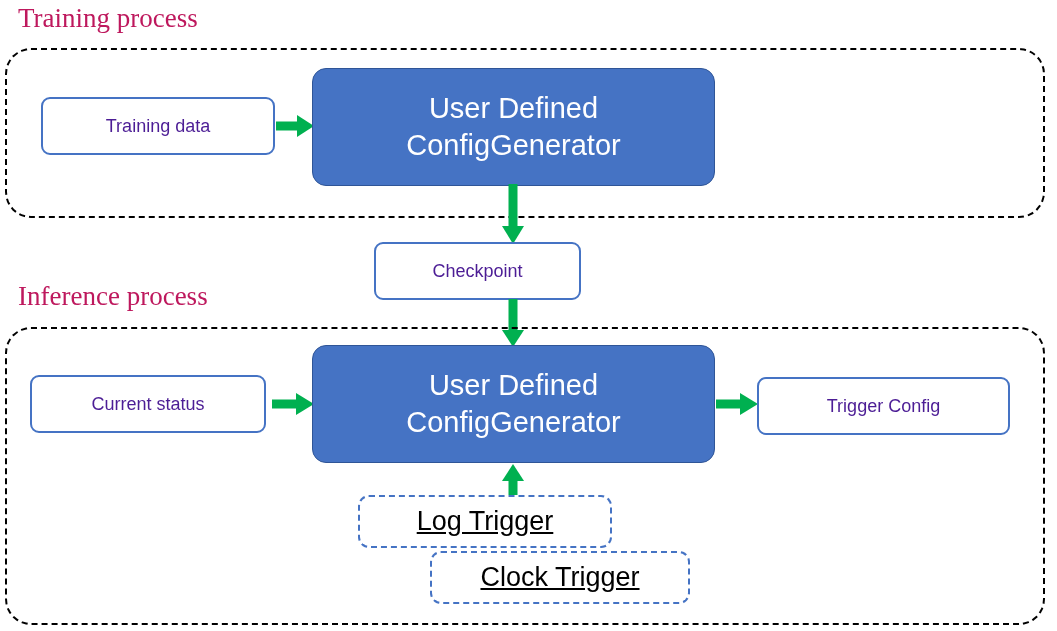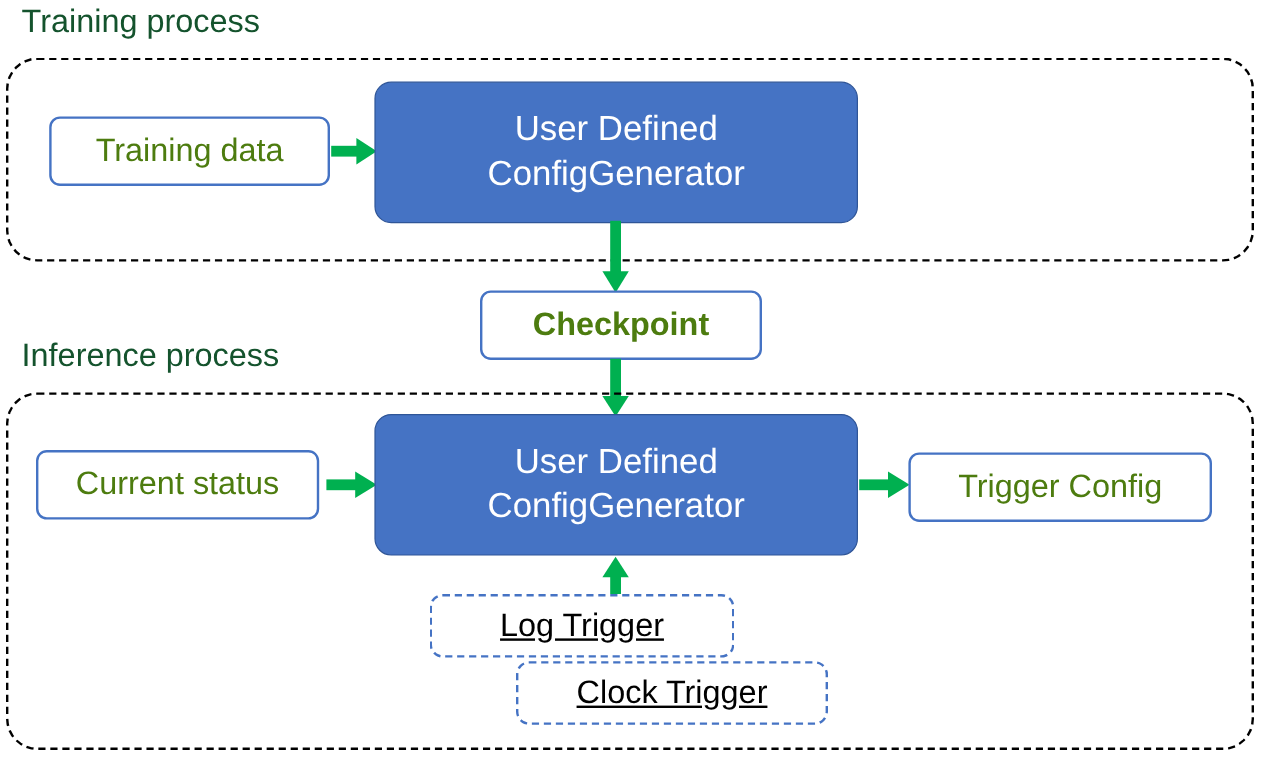--- a/index.html
+++ b/index.html
@@ -15,44 +15,44 @@
     width: 1057px;
     height: 631px;
     background: #ffffff;
     overflow: hidden;
   }
   
   .section-title {
     position: absolute;
     font-size: 27px;
     line-height: 1;
-    color: #14532d;
+    color: #be185d;
     white-space: nowrap;
-    font-family: Liberation Sans, sans-serif;
+    font-family: Liberation Serif, serif;
   }
   
   .process-container {
     position: absolute;
     border: 2.5px dashed #000000;
     border-radius: 26px;
     background: transparent;
     box-sizing: border-box;
   }
   
   .node {
     position: absolute;
     box-sizing: border-box;
     border: 2px solid #4573C4;
     border-radius: 9px;
     background: #ffffff;
     display: flex;
     align-items: center;
     justify-content: center;
-    color: #4d7c0f;
-    font-size: 27px;
+    color: #4c1d95;
+    font-size: 18px;
     line-height: 1.15;
     text-align: center;
     font-family: "Liberation Sans", sans-serif;
   }
   
   .node-filled {
     position: absolute;
     box-sizing: border-box;
     background: #4573C4;
     border: 1.5px solid #2F5597;
@@ -118,21 +118,21 @@
 
   <div class="arrow" style="left:498px; top:184px;">
     <svg width="30" height="62" viewBox="0 0 30 62">
       <g fill="#00B050">
         <rect x="10.5" y="0" width="9" height="44"></rect>
         <polygon points="4,42 26,42 15,60"></polygon>
       </g>
     </svg>
   </div>
 
-  <div class="node" style="left:400px; top:242px; width:235px; height:58px;font-weight:bold;">Checkpoint</div>
+  <div class="node" style="left:374px; top:242px; width:207px; height:58px;">Checkpoint</div>
 
   <div class="arrow" style="left:498px; top:299px;">
     <svg width="30" height="50" viewBox="0 0 30 50">
       <g fill="#00B050">
         <rect x="10.5" y="0" width="9" height="33"></rect>
         <polygon points="4,31 26,31 15,48"></polygon>
       </g>
     </svg>
   </div>
 

